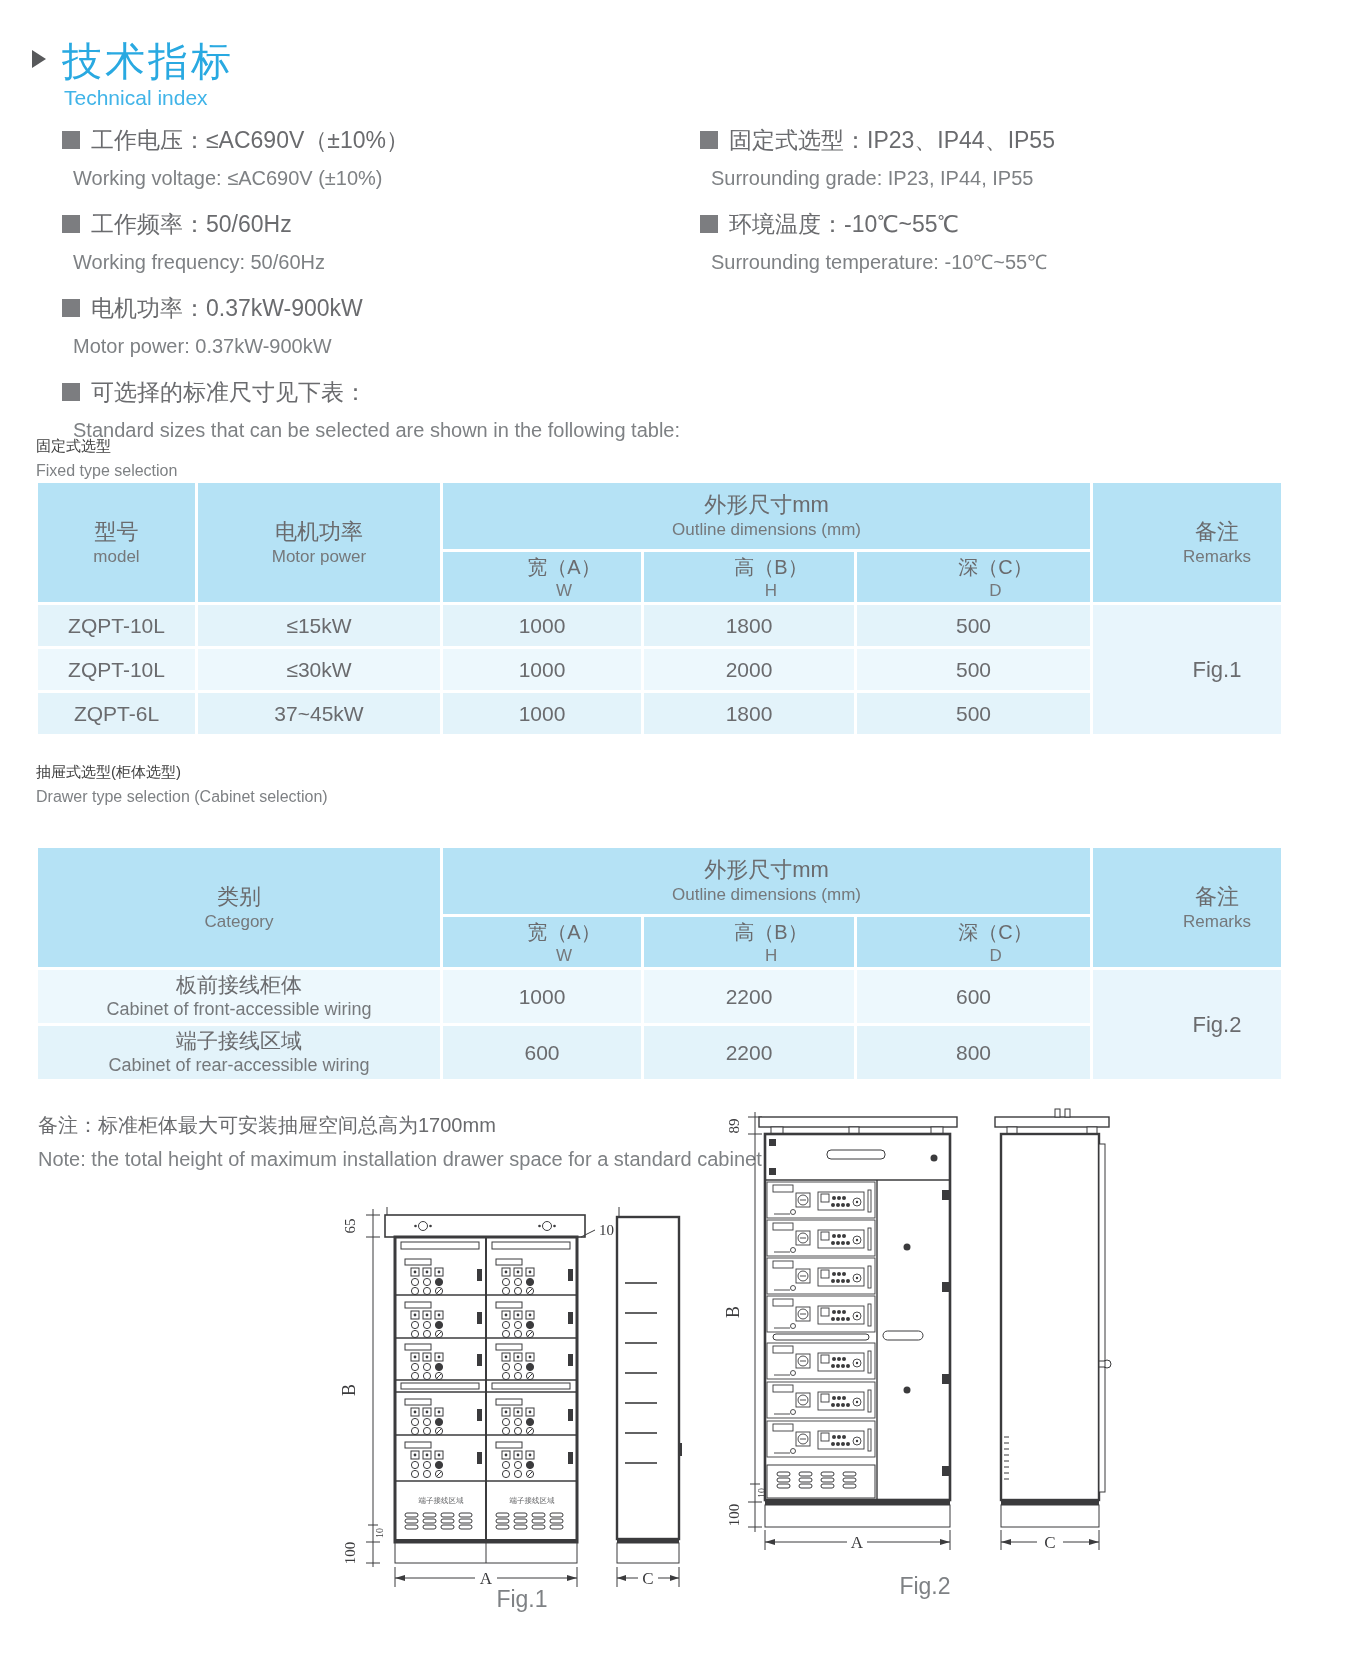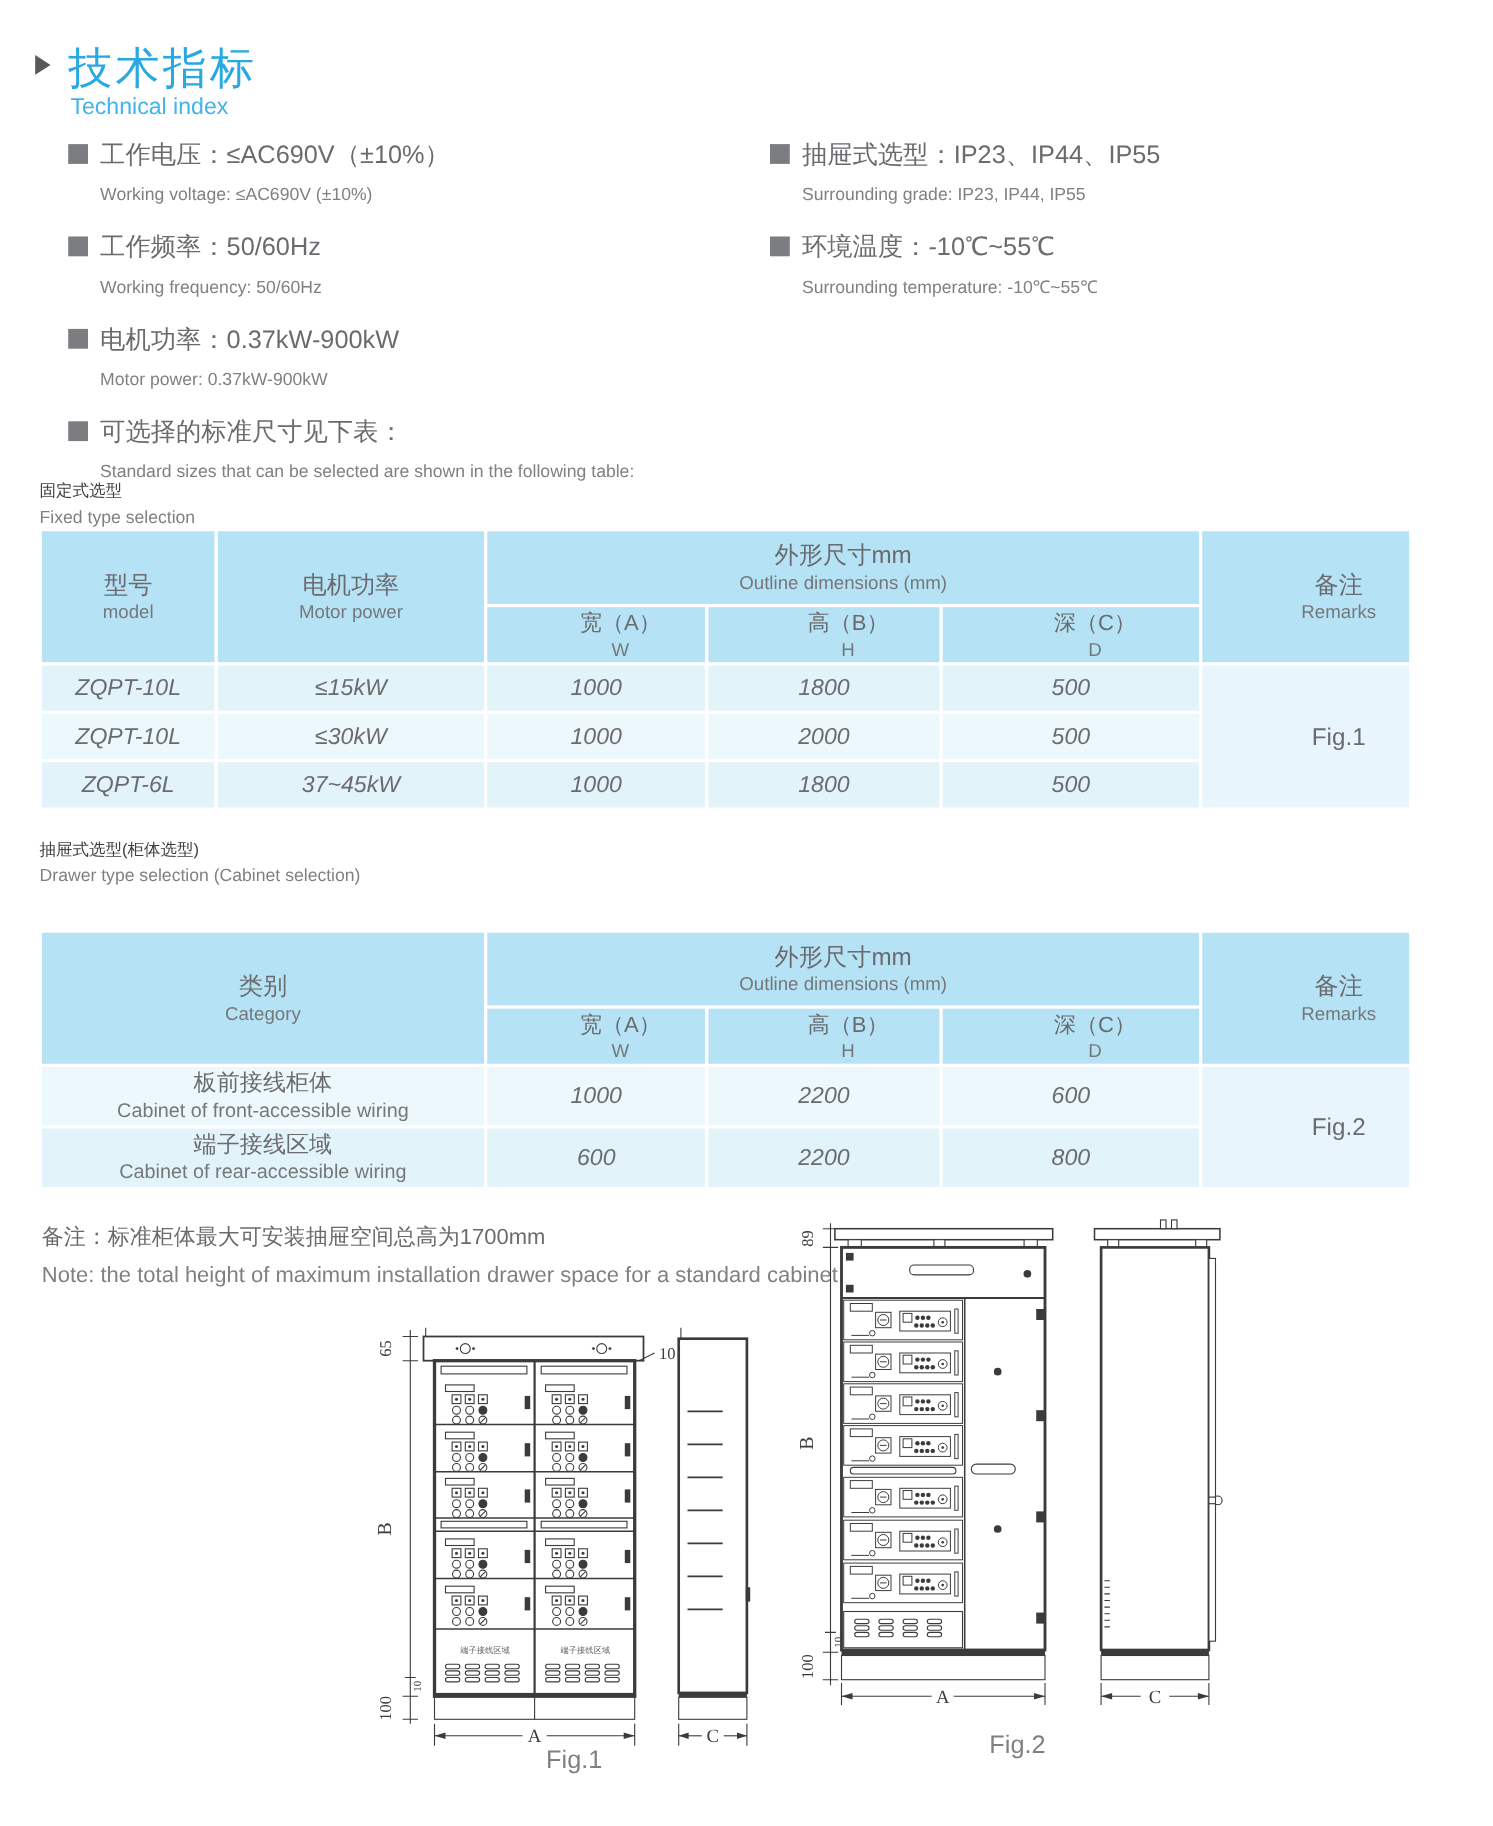--- a/index.html
+++ b/index.html
@@ -10,34 +10,34 @@
   .hdr-arrow{position:absolute;left:2px;top:16px;width:0;height:0;
     border-left:14px solid #58595B;border-top:9px solid transparent;border-bottom:9px solid transparent;}
   .hdr-title{position:absolute;left:32px;top:0;font-size:40px;letter-spacing:3px;color:#29A9E1;white-space:nowrap;}
   .hdr-sub{position:absolute;left:34px;top:52px;font-size:21px;color:#41B4E8;white-space:nowrap;}
   
   .spec-col{position:absolute;top:125px;width:640px;}
   .spec-col.left{left:62px;} .spec-col.right{left:700px;}
   .spec-item{margin:0;}
   .spec-zh{display:flex;align-items:center;gap:11px;font-size:23px;color:#6A6B6E;line-height:30px;white-space:nowrap;}
   .bullet{display:inline-block;width:18px;height:18px;background:#7C7D80;flex:0 0 auto;}
-  .spec-en{font-size:16px;color:#7E8184;line-height:26px;margin:10px 0 18px 29px;white-space:nowrap;}
+  .spec-en{font-size:20px;color:#7E8184;line-height:26px;margin:10px 0 18px 11px;white-space:nowrap;}
   
   .sec-label{position:absolute;left:36px;}
   .sec-zh{font-size:15px;color:#404040;margin-top:15px;}
   .sec-en{font-size:16px;color:#7E8184;margin-top:6px;}
   
   table.tbl{position:absolute;left:35px;border-collapse:separate;border-spacing:3px;table-layout:fixed;width:1288px;}
   table.tbl th{background:#B5E2F5;font-weight:normal;color:#6A6B6E;text-align:center;vertical-align:middle;padding:0;}
   table.tbl td{background:#E7F5FC;color:#6A6B6E;text-align:center;vertical-align:middle;padding:0;}
   .zh-h{font-size:22px;line-height:28px;}
   .en-h{font-size:17px;line-height:22px;color:#75787B;}
   .zh-s{font-size:20px;line-height:26px;}
   .en-s{font-size:17px;line-height:21px;color:#75787B;}
-  .val{font-size:21px;font-style:italic;}
+  .val{font-size:21px;}
   tr.hrow1 th{height:66px;}
   tr.hrow2 th{height:50px;padding-left:44px;}
   #tbl1 tbody td{height:41px;}
   #tbl2 tbody td{height:53px;}
   tr.r-a td{background:#E3F3FA;}
   tr.r-b td{background:#EDF8FD;}
   td.remark-cell{background:#E8F5FC !important;font-size:22px;}
   .cat-zh{font-size:21px;line-height:26px;}
   .cat-en{font-size:18px;line-height:23px;color:#75787B;}
   
@@ -91,21 +91,21 @@
           <span>可选择的标准尺寸见下表：</span>
         </div>
       <div class="spec-en">Standard sizes that can be selected are shown in the following table:</div>
     </div>
   </div>
 
   <div class="spec-col right">
     <div class="spec-item">
       <div class="spec-zh">
           <span class="bullet"></span>
-          <span>抽屉式选型：IP23、IP44、IP55</span>
+          <span>固定式选型：IP23、IP44、IP55</span>
         </div>
       <div class="spec-en">Surrounding grade: IP23, IP44, IP55</div>
     </div>
     <div class="spec-item">
       <div class="spec-zh">
           <span class="bullet"></span>
           <span>环境温度：-10℃~55℃</span>
         </div>
       <div class="spec-en">Surrounding temperature: -10℃~55℃</div>
     </div>

